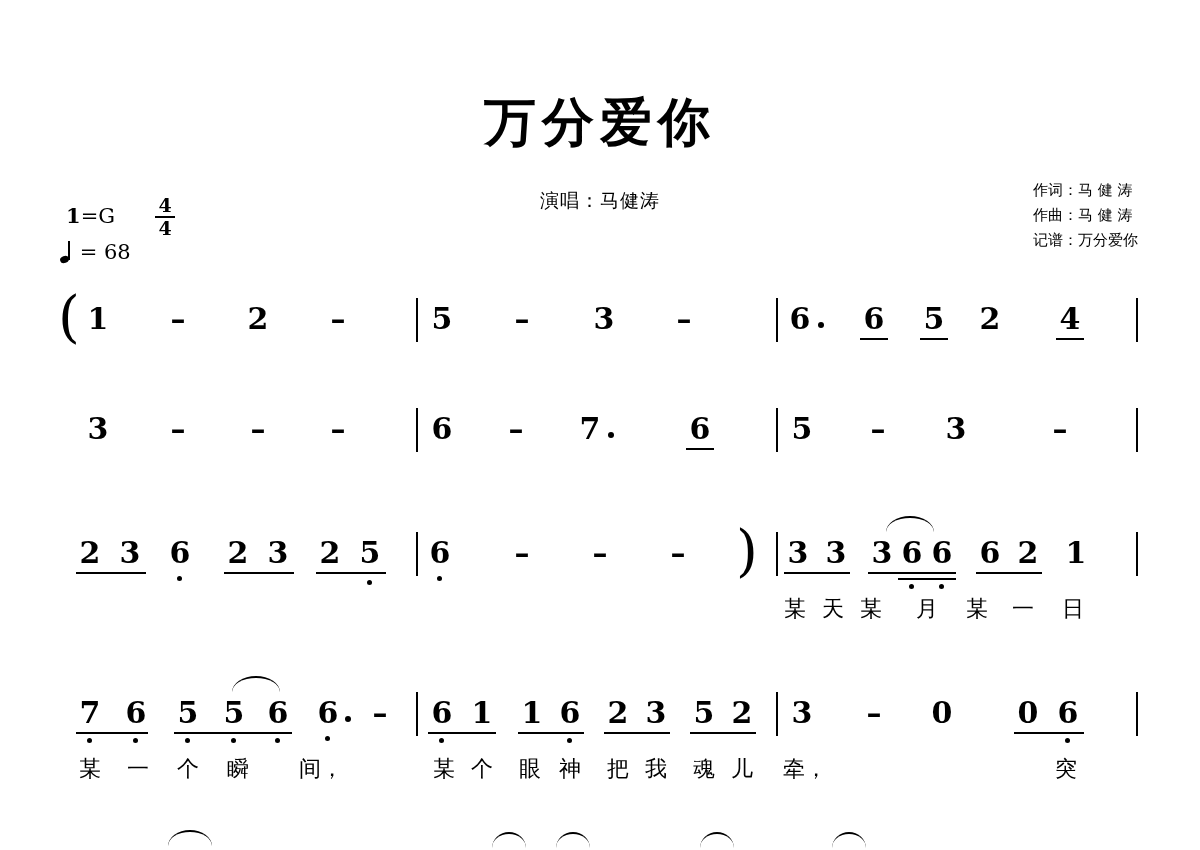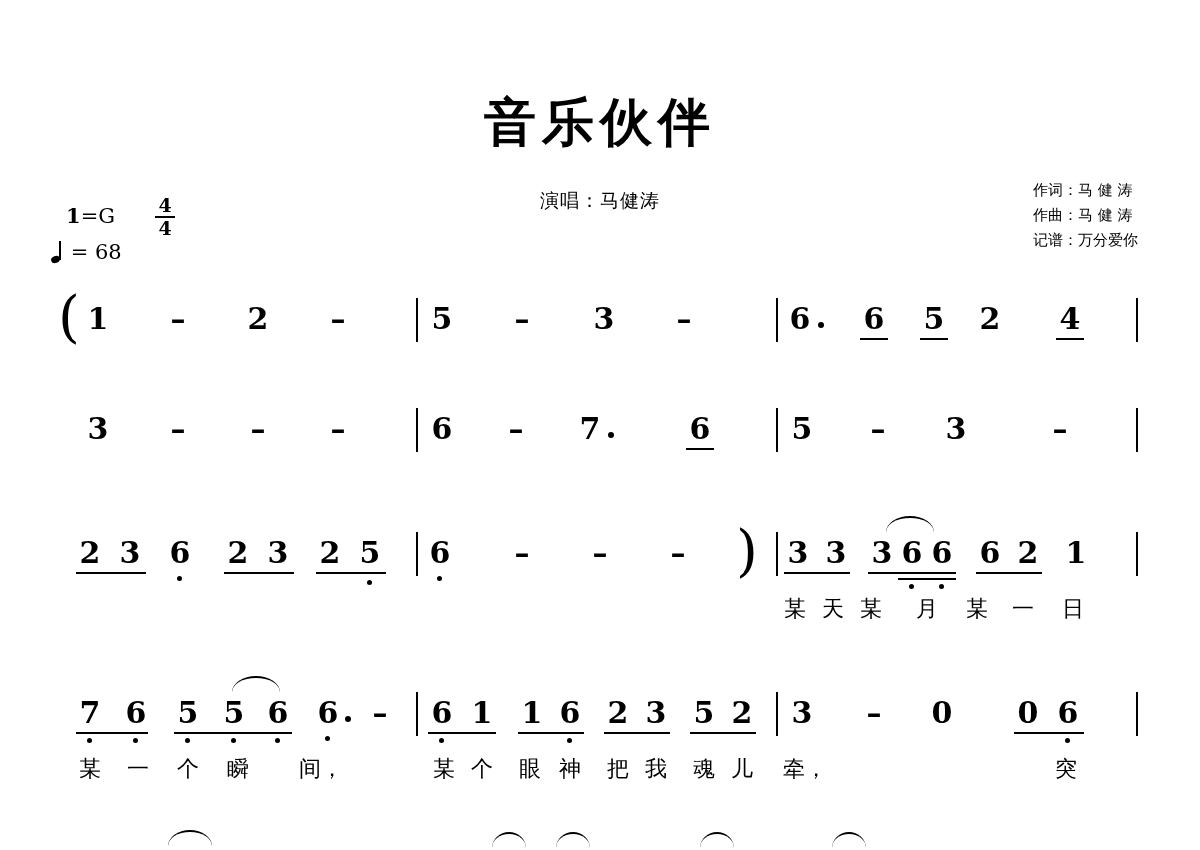--- a/index.html
+++ b/index.html
@@ -75,21 +75,21 @@
   .meter .bar {
     display: block;
     border-top: 2px solid #000;
     width: 20px;
     margin: 1px auto;
   }
   .meter .den { display: block; }
   .tempo {
     position: absolute;
     top: 240px;
-    left: 51px;
+    left: 60px;
     font-family: "DejaVu Serif", serif;
     font-size: 21px;
     white-space: nowrap;
   }
   .tempo .note {
     display: inline-block;
     position: relative;
     width: 13px;
     height: 22px;
     vertical-align: -5px;
@@ -197,21 +197,21 @@
     font-family: "DejaVu Sans", sans-serif;
     font-size: 22px;
     line-height: 26px;
     text-align: center;
     white-space: nowrap;
   }
 </style>
 </head>
 <body>
 
-<div class="title">音乐伙伴</div>
+<div class="title">万分爱你</div>
 <div class="singer">演唱：马健涛</div>
 
 <div class="credits">
   <div>作词：马 健 涛</div>
   <div>作曲：马 健 涛</div>
   <div>记谱：万分爱你</div>
 </div>
 
 <div class="keysig">
   <span>1</span><span class="eq">=G</span>

